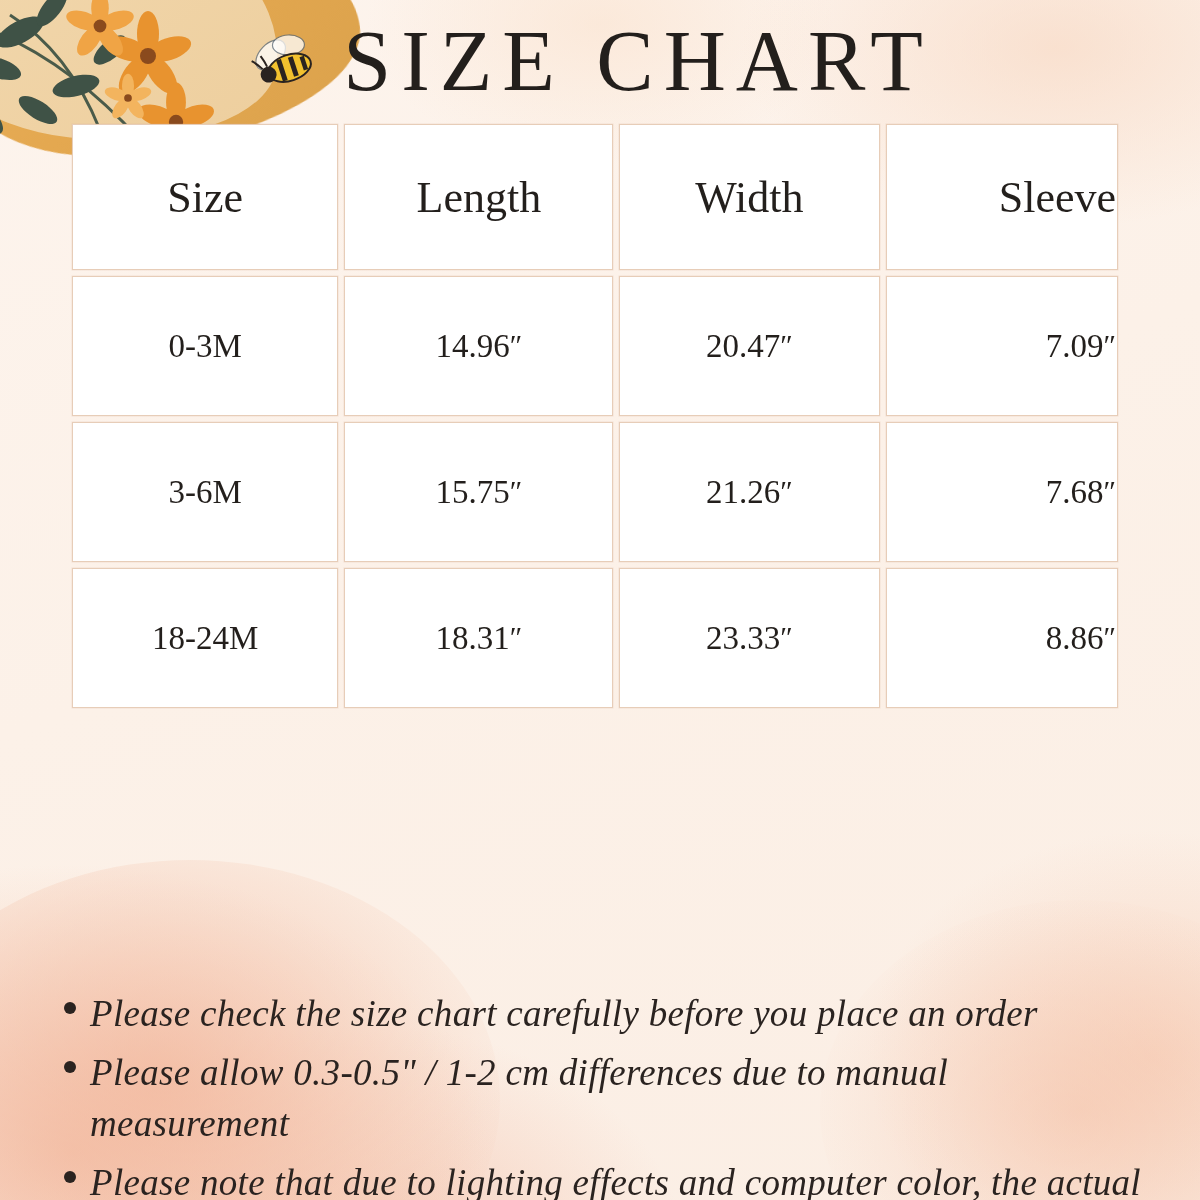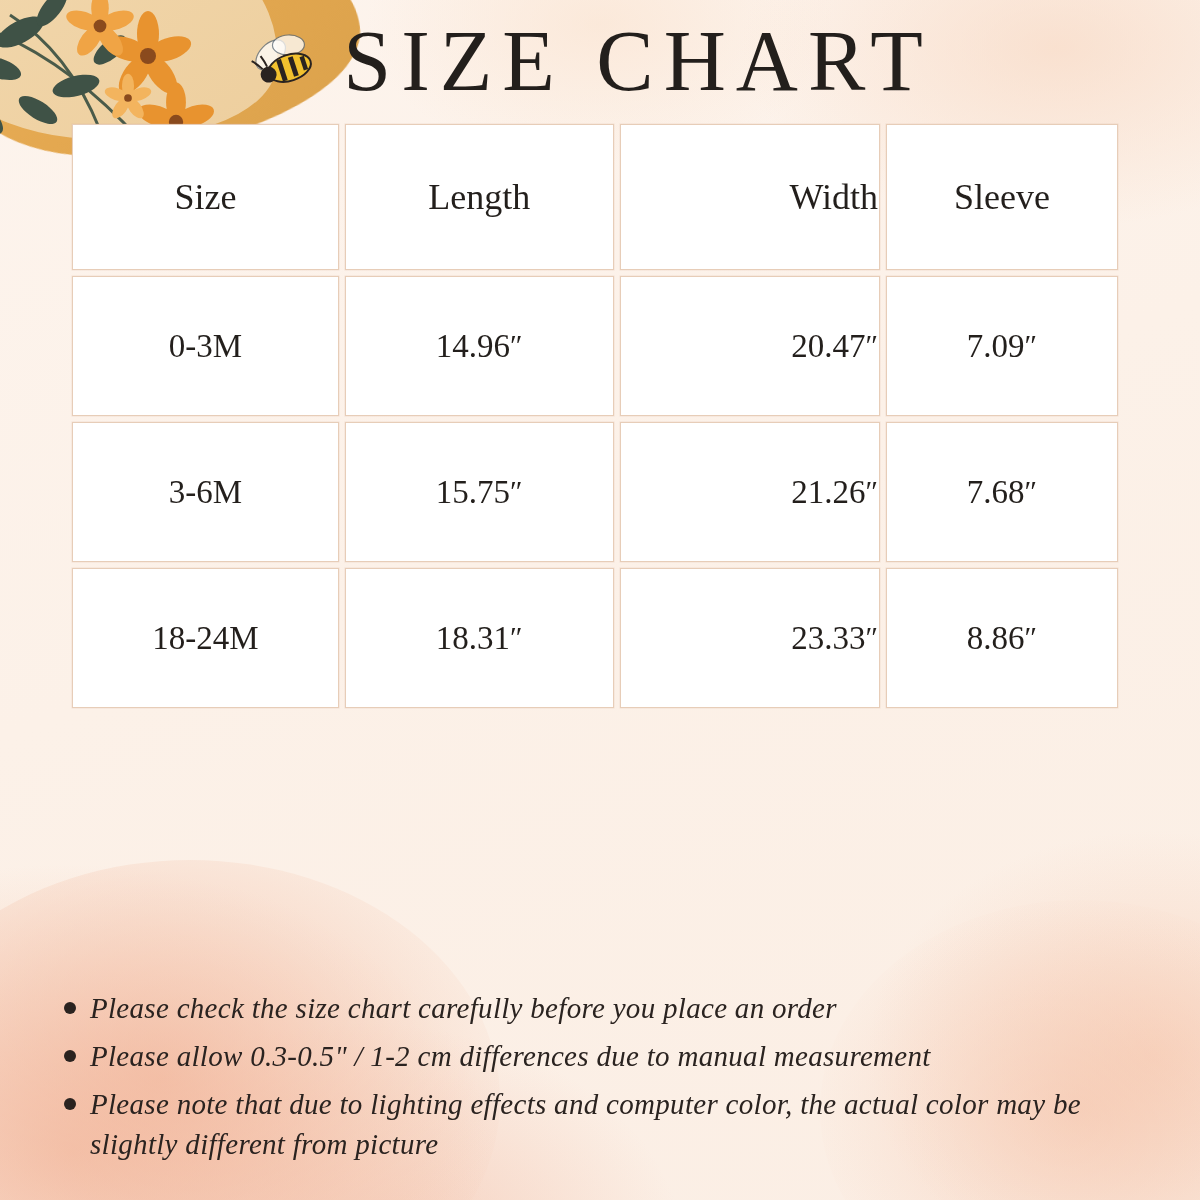--- a/index.html
+++ b/index.html
@@ -124,46 +124,46 @@
     text-align: center;
     vertical-align: middle;
     font-family: "Liberation Serif", serif;
     font-size: 33px;
     color: #231f1c;
     height: 136px;
     box-shadow: 0 0 0 0.5px rgba(220,180,150,0.25);
   }
   .table td.col-size   { width: 272px; }
   .table td.col-length { width: 272px; }
-  .table td.col-width  { width: 264px; text-align: right; }
-  .table td.col-sleeve { width: 234px; }
+  .table td.col-width  { width: 264px; }
+  .table td.col-sleeve { width: 234px; text-align: right; }
   .table tr.header td {
     height: 142px;
-    font-size: 36px;
+    font-size: 44px;
     margin-top: 48px;
   }
   .table td .unit {
     font-size: 30px;
     vertical-align: 2px;
   }
 
   
   .notes {
     position: absolute;
     left: 64px;
     top: 988px;
     width: 1090px;
     color: #2a2320;
   }
   .note {
     display: flex;
     align-items: flex-start;
     font-family: "Liberation Serif", serif;
     font-style: italic;
-    font-size: 29px;
+    font-size: 37px;
     line-height: 1.38;
     margin-bottom: 8px;
     letter-spacing: 0.3px;
   }
   .note .dot {
     flex: 0 0 auto;
     width: 12px;
     height: 12px;
     border-radius: 50%;
     background: #2a2320;

